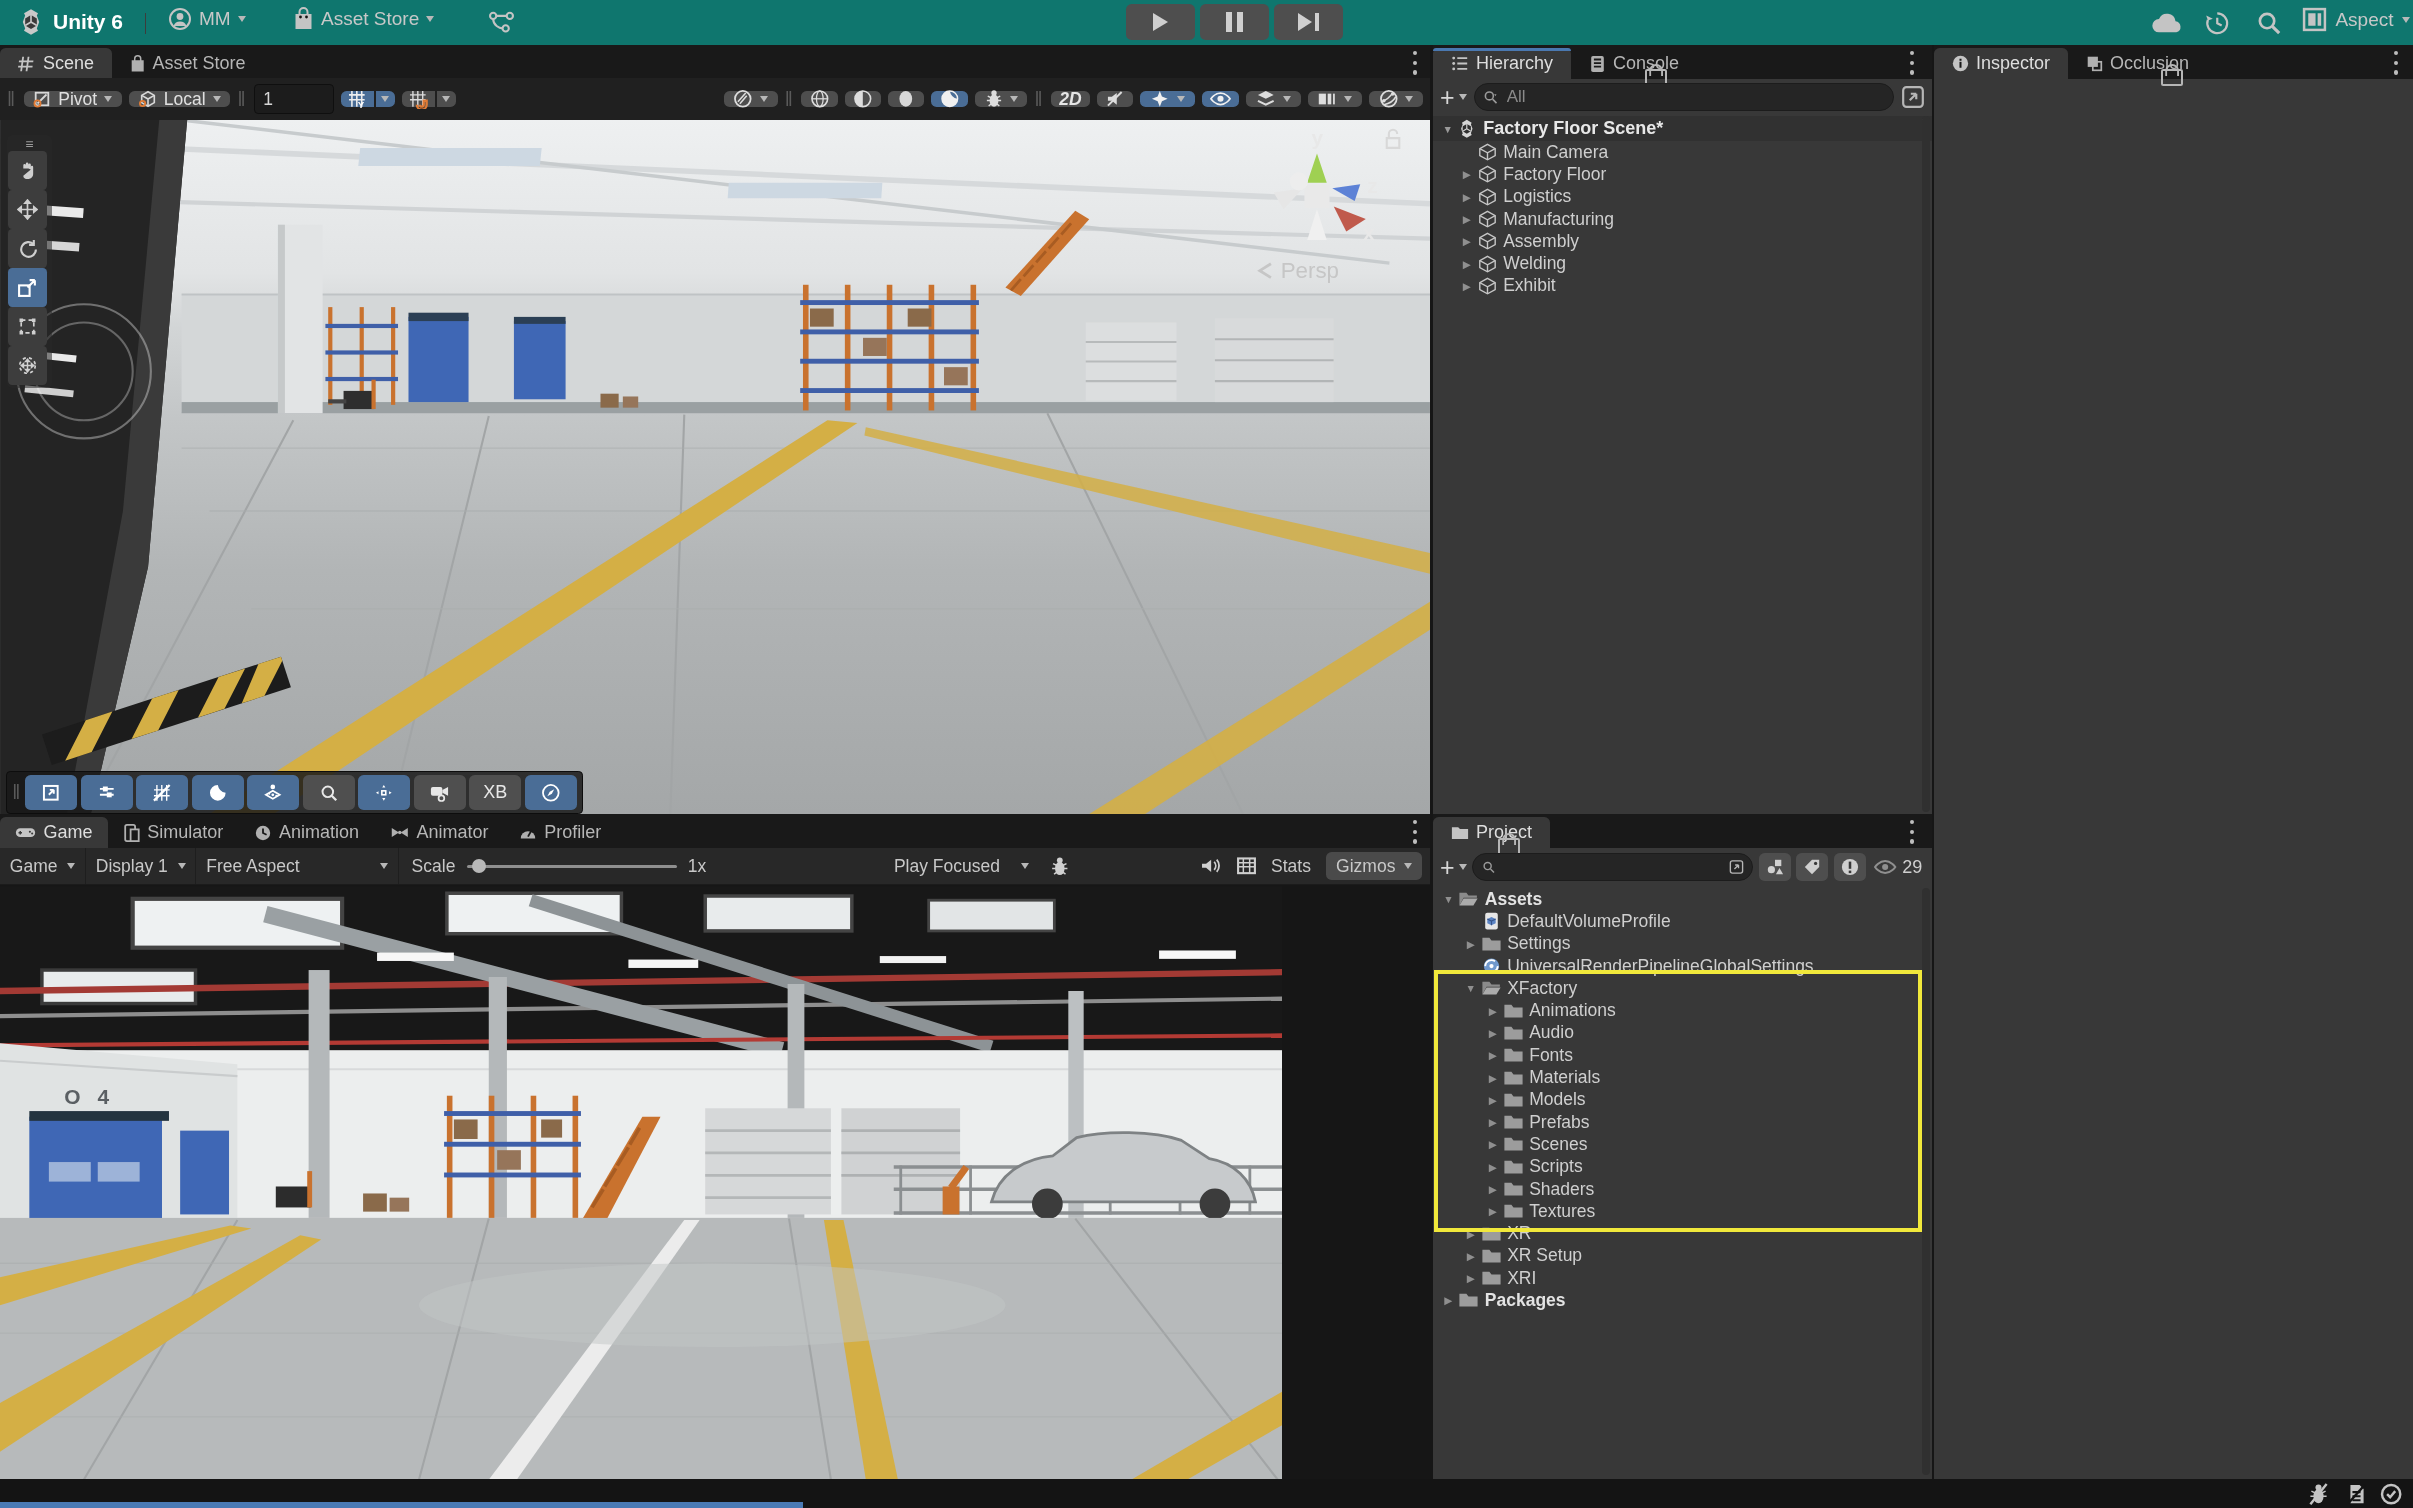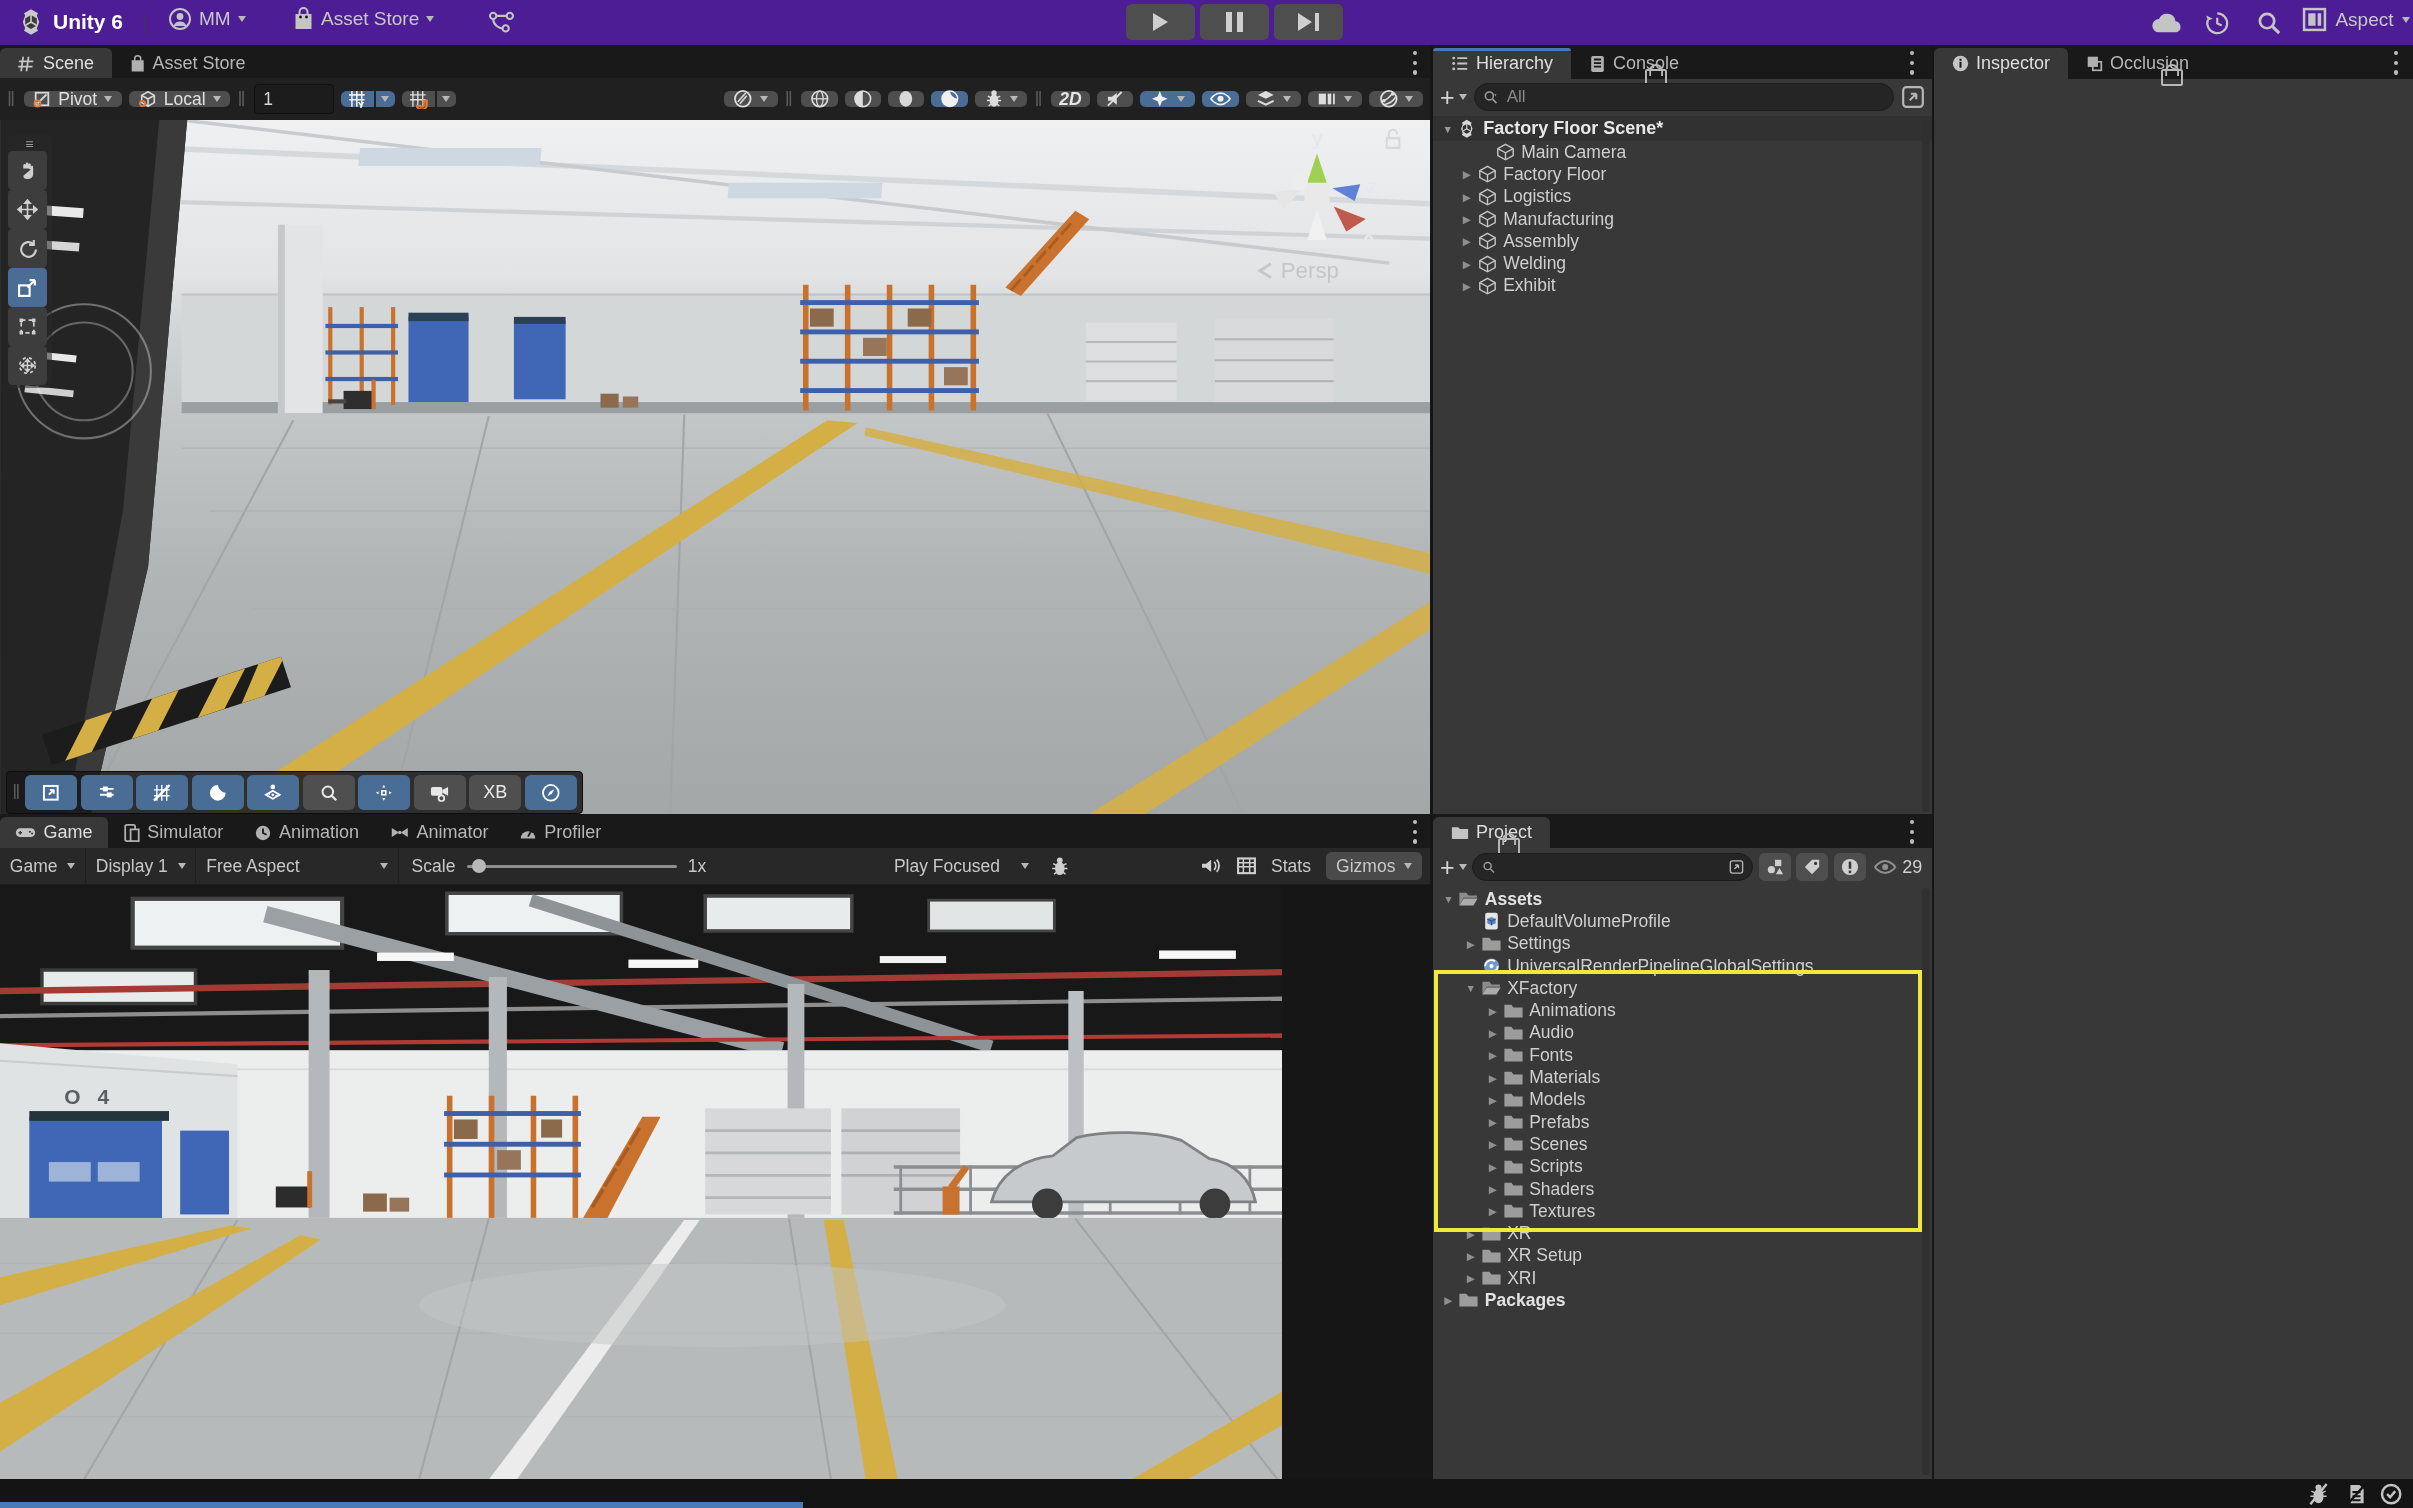--- a/index.html
+++ b/index.html
@@ -5,21 +5,21 @@
   html,body{margin:0;padding:0;background:#000;}
   #root{position:relative;width:2413px;height:1508px;overflow:hidden;
         font-family:"Liberation Sans","DejaVu Sans",sans-serif;
         background:var(--chrome,#161616);color:var(--text,#c8c8c8);
         -webkit-font-smoothing:antialiased;}
   .abs{position:absolute;}
   .row{display:flex;align-items:center;}
   .grow{flex:1;}
 
   
-  .topbar{left:0;top:0;width:2413px;height:45px;background:#4c1d95;display:flex;align-items:center;}
+  .topbar{left:0;top:0;width:2413px;height:45px;background:#0f766e;display:flex;align-items:center;}
   .tabbar{background:#191919;display:flex;align-items:flex-end;}
   .tab{height:31px;display:flex;align-items:center;gap:7px;padding:0 18px;
        color:#b6b6b6;font-size:18px;border-radius:5.6px 5.6px 0 0;cursor:default;position:relative;}
   .tab.active{background:var(--panel,#383838);color:#dedede;}
   .tab.focused::before{content:"";position:absolute;left:0;right:0;top:0;height:2.8px;
        background:var(--accent-blue,#4a78b0);border-radius:5.6px 5.6px 0 0;}
   .panelbody{background:var(--panel,#383838);}
   .kebab{width:5.6px;height:24px;display:flex;flex-direction:column;justify-content:space-between;align-items:center;}
   .kebab i{width:4.2px;height:4.2px;border-radius:50%;background:#bdbdbd;}
   .caret{width:0;height:0;border-left:6.3px solid transparent;border-right:6.3px solid transparent;
@@ -759,21 +759,21 @@
     </svg>
     <span style="font-size:18px;font-weight:bold;color:#e8e8e8">Factory Floor Scene*</span>
     <span class="grow"></span>
     <div class="kebab" style="height:19.6px">
         <i></i>
         <i></i>
         <i></i>
       </div>
   </div>
   <div class="abs" id="hierarchy-tree" style="left:1433px;top:141px;width:499px">
-      <div class="tree-row" data-icon="cube" style="padding-left: 24px; margin-left: 18px;">
+      <div class="tree-row" data-icon="cube" style="padding-left: 24px;">
     <span class="arrow"></span>
     <span class="tico">
       <svg class="ic ic-cube" viewBox="0 0 30 26">
         <path d="M15 2 26 8v10L15 24 4 18V8z" fill="none" stroke="#c6c6c6" stroke-width="2"></path>
         <path d="M4 8l11 6 11-6M15 14v10" fill="none" stroke="#c6c6c6" stroke-width="2"></path>
       </svg>
 
     </span>
     <span class="tree-label">Main Camera</span>
   </div>

